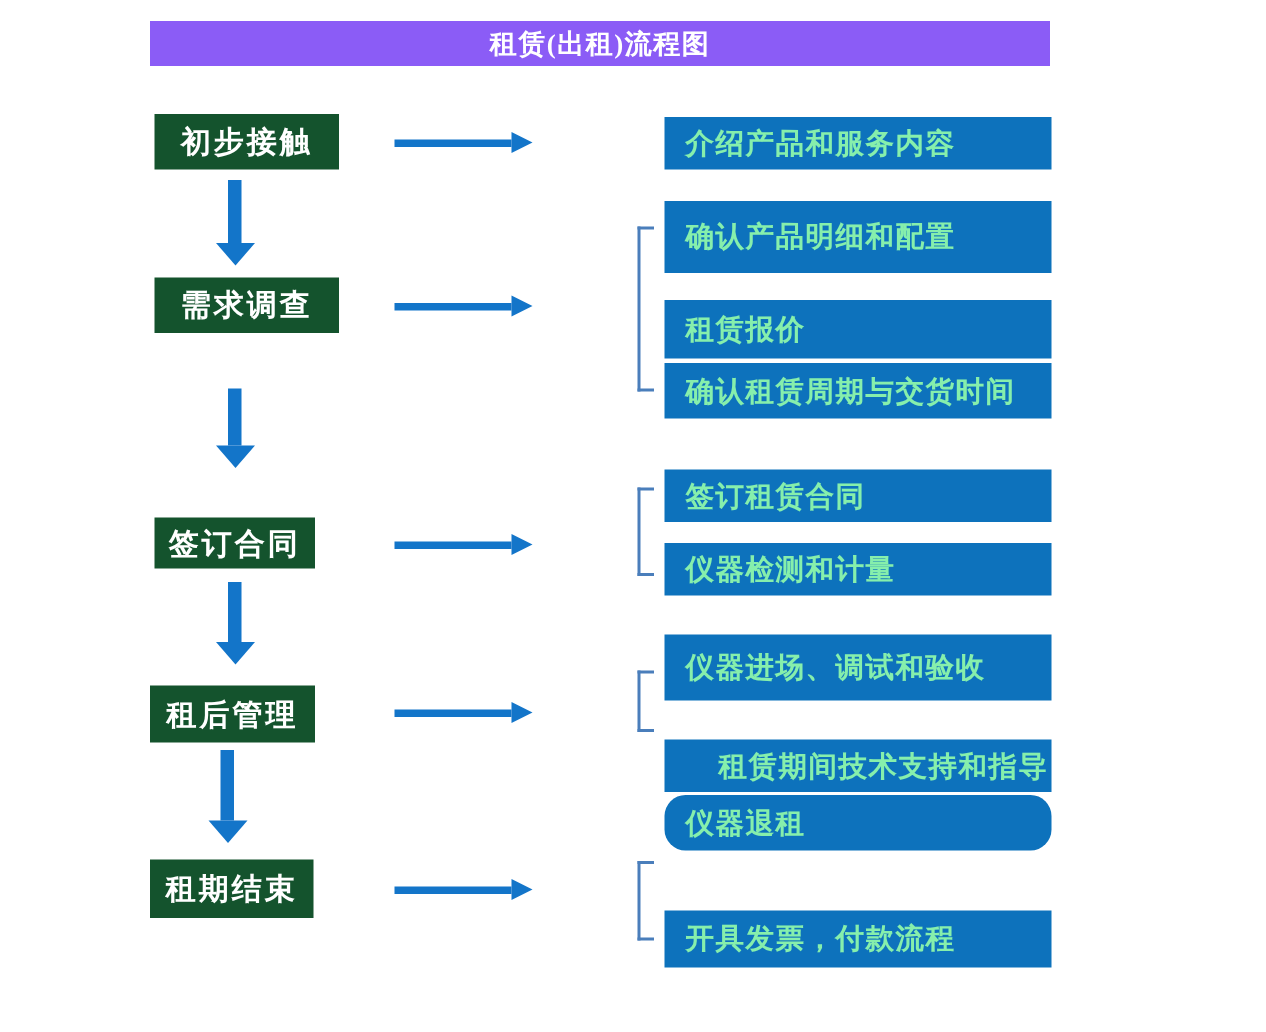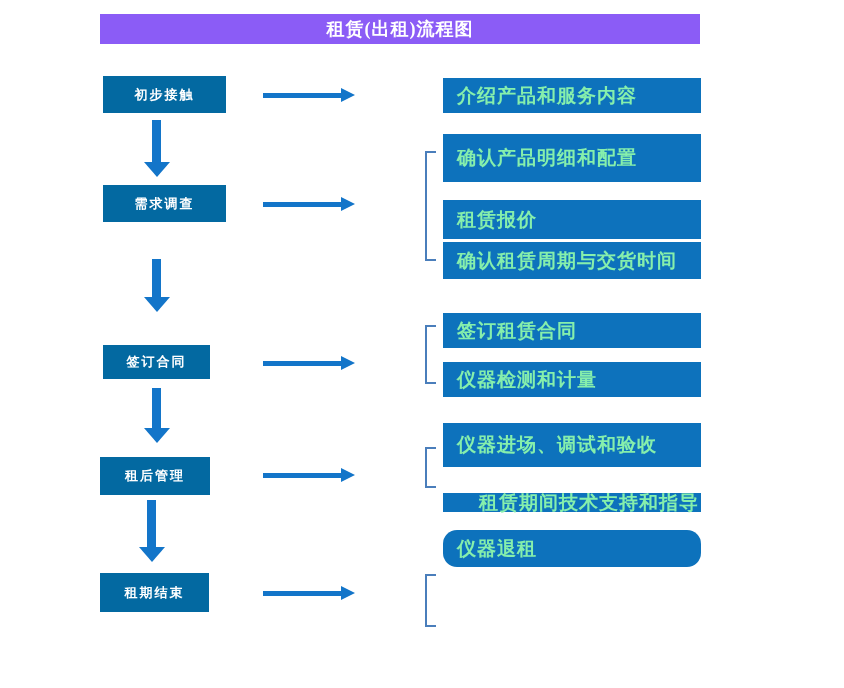--- a/index.html
+++ b/index.html
@@ -23,24 +23,24 @@
     color: #ffffff;
     font-weight: bold;
     font-size: 18px;
     display: flex;
     align-items: center;
     justify-content: center;
     letter-spacing: 1px;
   }
   .stage-box {
     position: absolute;
-    background: #0369a1;
+    background: #14532d;
     color: #ffffff;
     font-weight: bold;
-    font-size: 13px;
+    font-size: 20px;
     display: flex;
     align-items: center;
     justify-content: center;
     letter-spacing: 2px;
   }
   .detail-box {
     position: absolute;
     left: 443px;
     width: 258px;
     background: #0d72bc;
@@ -150,28 +150,29 @@
     <div class="head"></div>
   </div>
 
   <div class="stage-box" style="left:100px; top:457px; width:110px; height:38px;">租后管理</div>
   <div class="h-arrow" style="top:468px;">
     <div class="shaft"></div>
     <div class="head"></div>
   </div>
   <div class="bracket" style="top:447px; height:41px;"></div>
   <div class="detail-box" style="top:423px; height:44px;">仪器进场、调试和验收</div>
-  <div class="detail-box" style="top:493px; height:19px;padding-left:36px;">租赁期间技术支持和指导</div>
+  <div class="detail-box" style="top:493px; height:35px;padding-left:36px;">租赁期间技术支持和指导</div>
 
   <div class="v-arrow" style="left:139px; top:500px; height:62px;">
     <div class="shaft" style="height:47px;"></div>
     <div class="head"></div>
   </div>
 
   <div class="stage-box" style="left:100px; top:573px; width:109px; height:39px;">租期结束</div>
   <div class="h-arrow" style="top:586px;">
     <div class="shaft"></div>
     <div class="head"></div>
   </div>
   <div class="bracket" style="top:574px; height:53px;"></div>
   <div class="detail-box" style="top:530px; height:37px;border-radius:14px;">仪器退租</div>
+  <div class="detail-box" style="top:607px; height:38px;">开具发票，付款流程</div>
 
 </div>
 
 </body></html>

